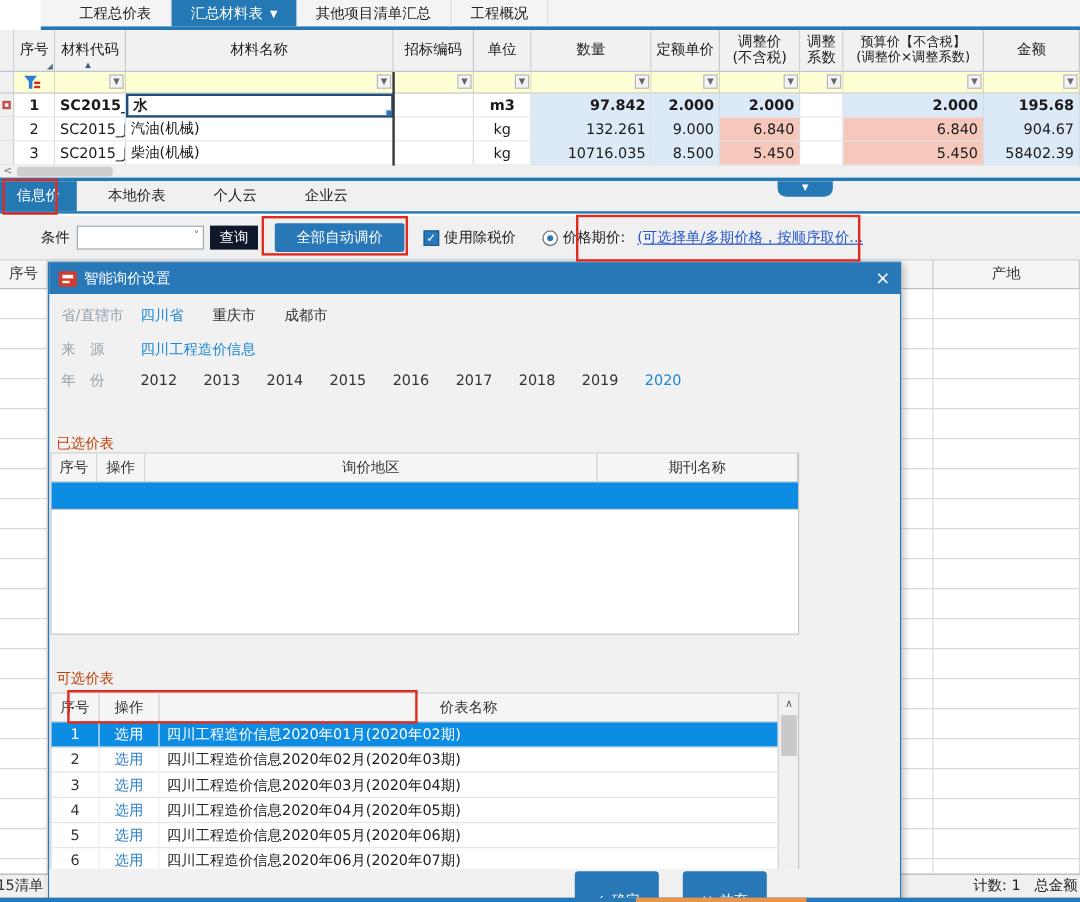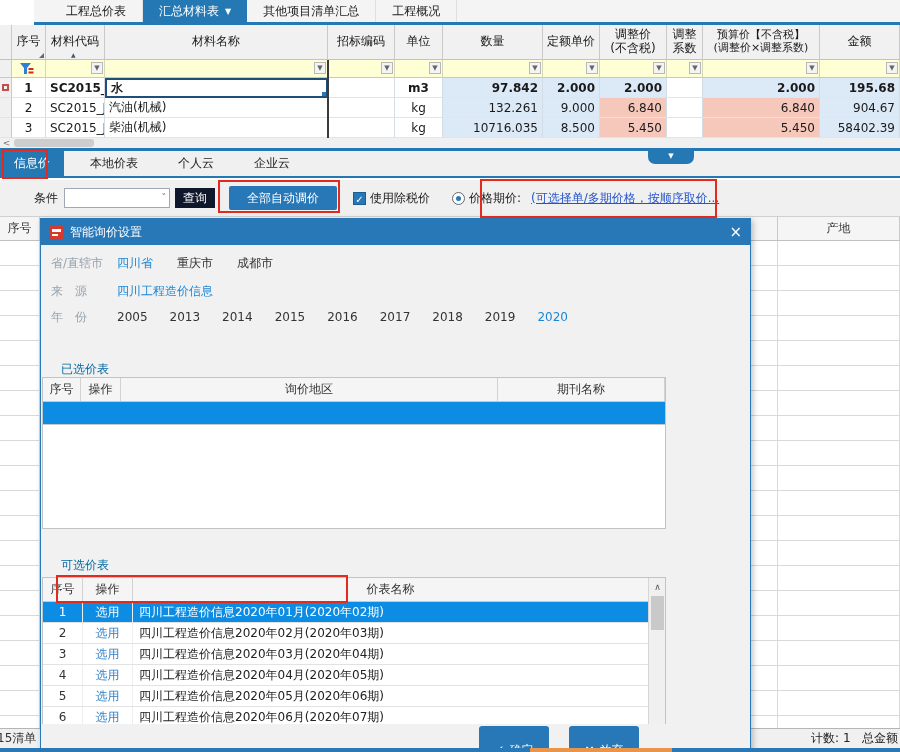--- a/index.html
+++ b/index.html
@@ -109,21 +109,21 @@
   .dlogo::after { content:""; position:absolute; left:3px; top:3px; width:9px; height:3px; background:#fff; }
   .dlogo::before { content:""; position:absolute; left:3px; top:8px; width:6px; height:2px; background:#ffd; }
   .dclose { margin-left:auto; font-size:15px; color:#fff; line-height:1; }
   .dbody { position:relative; height:506px; }
   .meta { position:absolute; left:10px; display:flex; align-items:center; height:24px; }
   .meta .mlabel { color:#97a3ad; width:66px; }
   .mopt { margin-right:24px; color:#333; }
   .mopt.on { color:#1b87d6; }
   .yr { margin-right:22px; color:#333; }
   .yr.on { color:#1b87d6; }
-  .seclabel { position:absolute; left:20px; color:#0369a1; }
+  .seclabel { position:absolute; left:6px; color:#c2410c; }
   .listbox { position:absolute; left:1px; width:624px; background:#fff; border:1px solid #c3c3c3; }
   .lb-head { height:24px; background:#f5f5f5; border-bottom:1px solid #c9c9c9; display:grid; }
   .lb-head > div { border-right:1px solid #d2d2d2; display:flex; align-items:center; justify-content:center; color:#333; }
   .box1 .lb-head { grid-template-columns:38px 40px 377px 167px; }
   .selrow-empty { height:23px; background:#0d8ce4; border-bottom:1px solid #c9c9c9; }
   .box2 .lb-head { grid-template-columns:40px 50px 516px; }
   .avrow { height:21px; display:grid; grid-template-columns:40px 50px 516px; border-bottom:1px solid #e2e2e2; background:#fff; }
   .avrow > div { display:flex; align-items:center; overflow:hidden; white-space:nowrap; }
   .avrow .d-no { justify-content:center; color:#333; border-right:1px solid #eee; }
   .avrow .d-act { justify-content:center; color:#2f80c8; border-right:1px solid #eee; }
@@ -463,21 +463,21 @@
       <span class="mopt on">四川省</span>
       <span class="mopt">重庆市</span>
       <span class="mopt">成都市</span>
     </div>
     <div class="meta" style="top:34px;">
       <span class="mlabel">来　源</span>
       <span class="mopt on">四川工程造价信息</span>
     </div>
     <div class="meta" style="top:60px;">
       <span class="mlabel">年　份</span>
-      <span class="yr">2005</span>
+      <span class="yr">2012</span>
       <span class="yr">2013</span>
       <span class="yr">2014</span>
       <span class="yr">2015</span>
       <span class="yr">2016</span>
       <span class="yr">2017</span>
       <span class="yr">2018</span>
       <span class="yr">2019</span>
       <span class="yr on">2020</span>
     </div>
 

